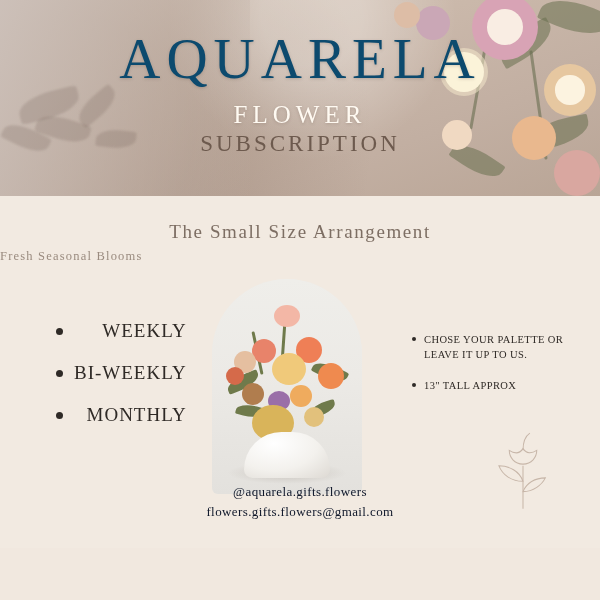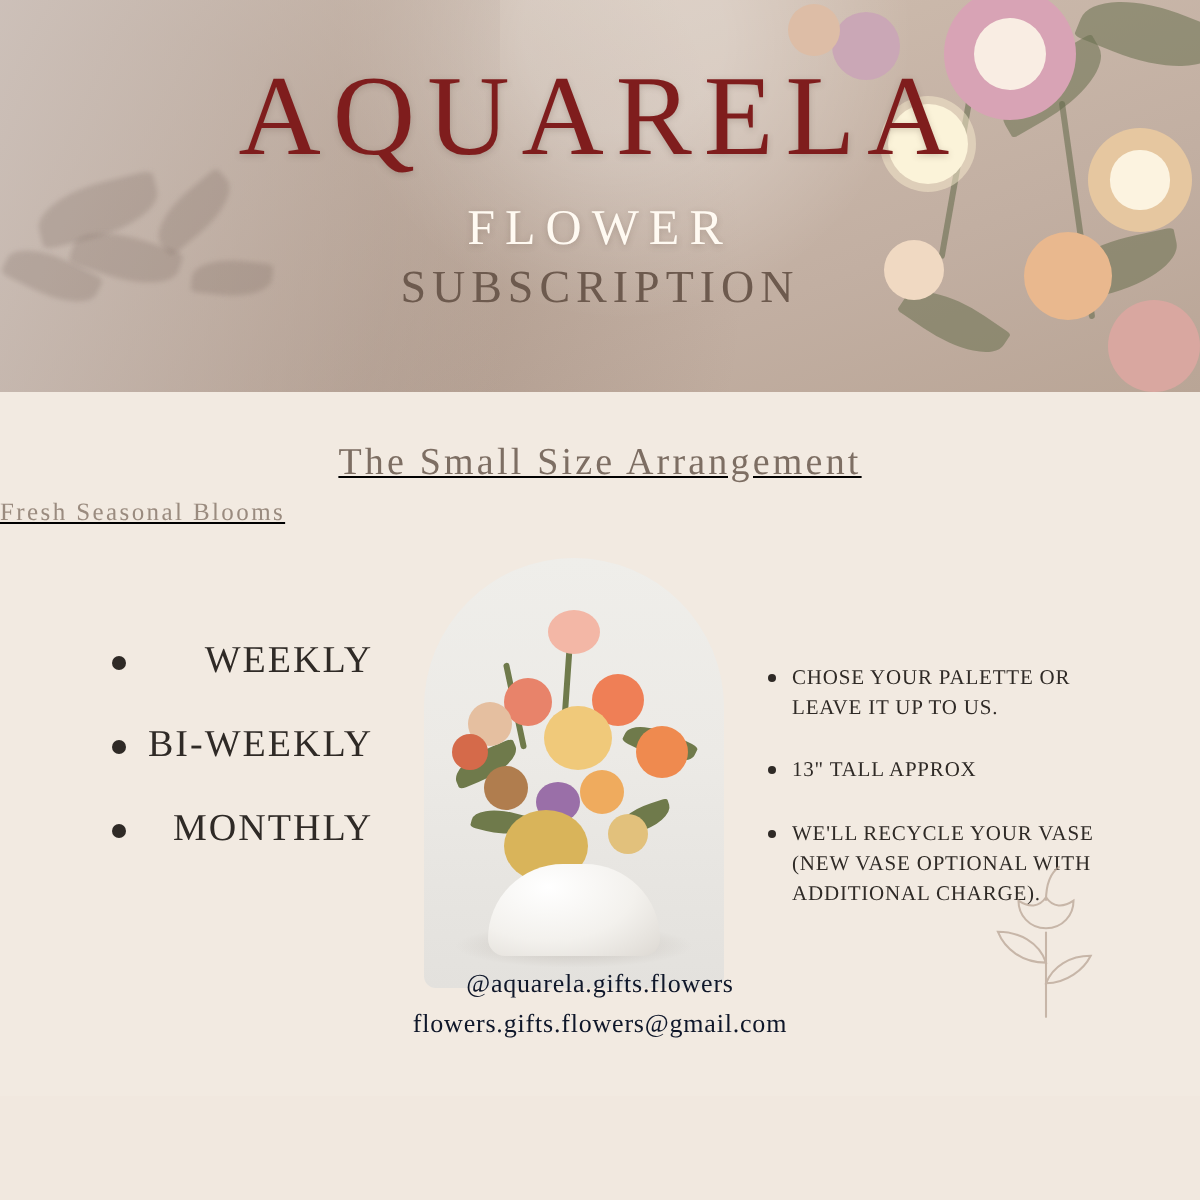--- a/index.html
+++ b/index.html
@@ -79,21 +79,21 @@
     inset: 0;
     display: flex;
     flex-direction: column;
     align-items: center;
     justify-content: flex-start;
     padding-top: 30px;
     box-sizing: border-box;
   }
   .brand {
     font-family: "Liberation Serif", serif;
-    color: #7f1d1d;
+    color: #0c4a6e;
     font-size: 57px;
     letter-spacing: 6px;
     line-height: 1;
     margin: 0;
     text-shadow: 0 1px 3px rgba(90,70,60,0.25);
     white-space: nowrap;
   }
   .sub1 {
     font-family: "Liberation Serif", serif;
     color: #fffaf2;
@@ -109,21 +109,20 @@
     letter-spacing: 3px;
     margin-top: 2px;
   }
 
   
   .body-area {
     position: relative;
     width: 600px;
     height: 352px;
     background: #f2eae1;
-    text-decoration: underline;
   }
   .headline {
     text-align: center;
     color: #7d6e63;
     font-family: "Liberation Serif", serif;
     font-size: 19px;
     letter-spacing: 1.6px;
     padding-top: 25px;
   }
   .subheadline {
@@ -222,21 +221,21 @@
     position: absolute;
     left: 432px;
     top: 4px;
     font-family: "Liberation Serif", serif;
     font-size: 22px;
     letter-spacing: 0.5px;
     color: #2f2a26;
   }
   .details {
     position: absolute;
-    left: 384px;
+    left: 412px;
     top: 48px;
     width: 170px;
     list-style: none;
     margin: 0;
     padding: 0;
   }
   .details li {
     position: relative;
     font-family: "Liberation Serif", serif;
     font-size: 10.5px;
@@ -356,21 +355,20 @@
         <div class="fl" style="left:40px;top:126px;width:42px;height:36px;background:#d9b45a;"></div>
         <div class="fl" style="left:92px;top:128px;width:20px;height:20px;background:#e2c17c;"></div>
         <div class="fl" style="left:14px;top:88px;width:18px;height:18px;background:#d56a4a;"></div>
 
         <div class="vase"></div>
       </div>
 
       <ul class="details">
         <li>CHOSE YOUR PALETTE OR LEAVE IT UP TO US.</li>
         <li>13" TALL APPROX</li>
-        <li>WE'LL RECYCLE YOUR VASE (NEW VASE OPTIONAL WITH ADDITIONAL CHARGE).</li>
       </ul>
     </div>
 
     <svg class="tulip-mark" viewBox="0 0 100 100">
       <path d="M50 44 C50 70 50 78 50 94" fill="none" stroke="#b9a596" stroke-width="1.2"></path>
       <path d="M50 42 C40 42 34 34 34 26 C40 30 46 30 50 24 C54 30 60 30 66 26 C66 34 60 42 50 42 Z" fill="none" stroke="#b9a596" stroke-width="1.2"></path>
       <path d="M50 26 C50 18 52 10 58 6" fill="none" stroke="#b9a596" stroke-width="1.2"></path>
       <path d="M50 62 C36 62 26 54 22 44 C34 44 46 50 50 62 Z" fill="none" stroke="#b9a596" stroke-width="1.2"></path>
       <path d="M50 74 C62 74 72 66 76 58 C64 58 54 64 50 74 Z" fill="none" stroke="#b9a596" stroke-width="1.2"></path>
     </svg>

